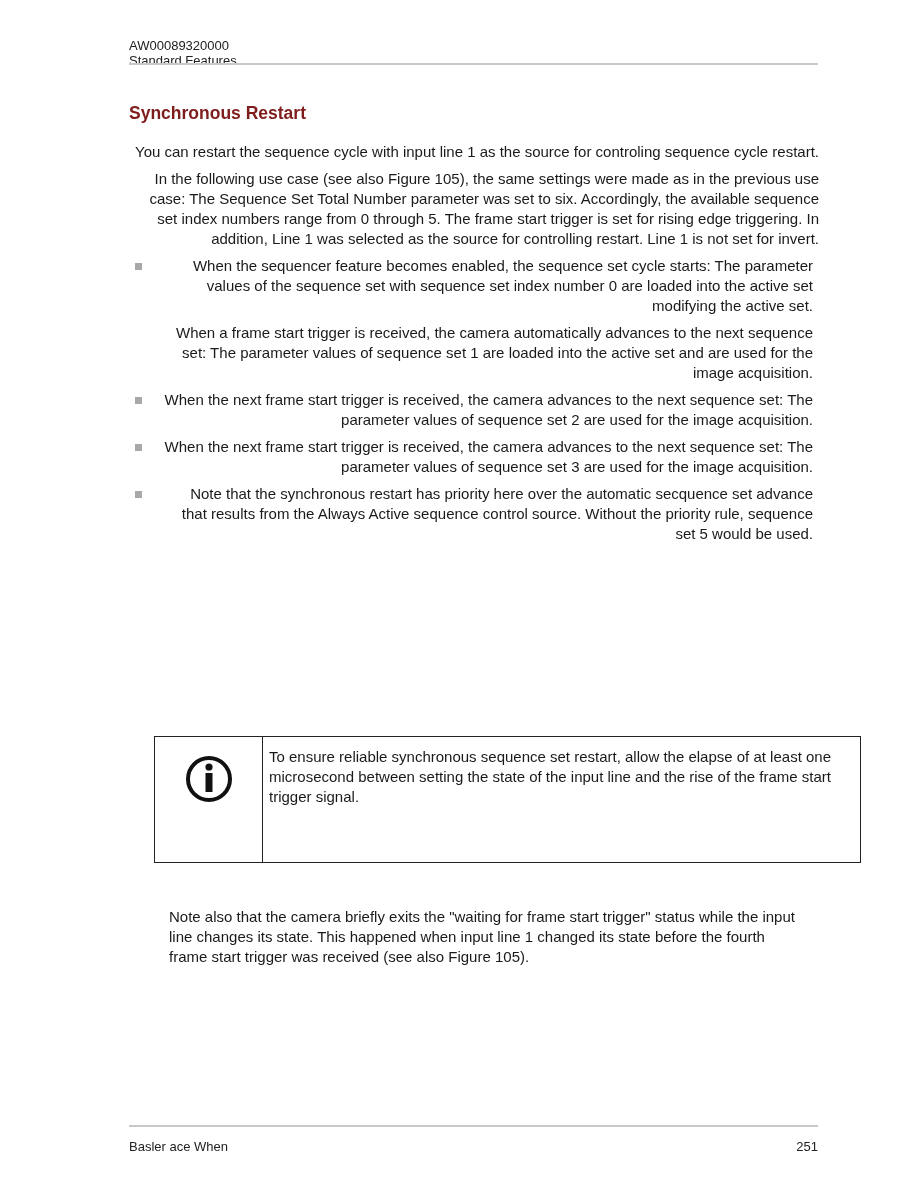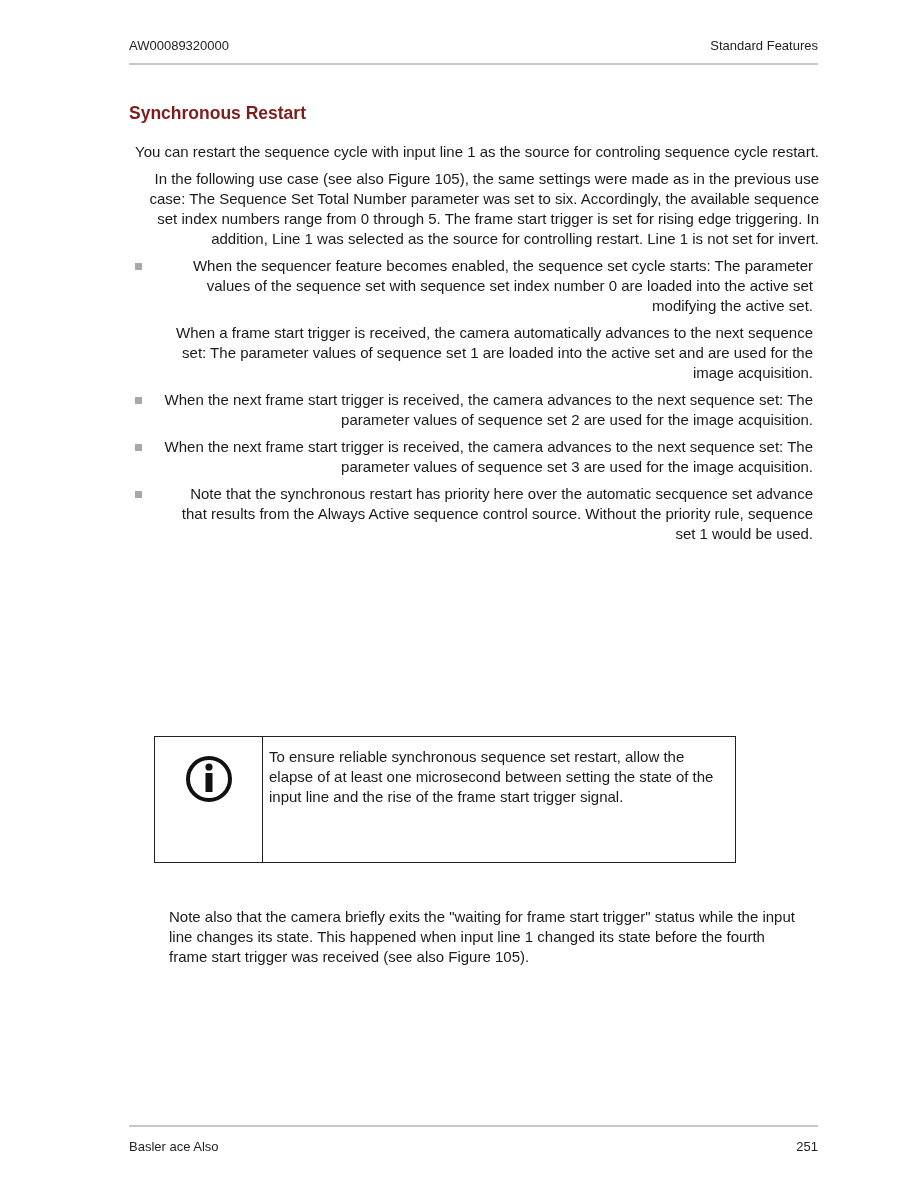--- a/index.html
+++ b/index.html
@@ -1,28 +1,28 @@
 <!DOCTYPE html>
 <html><head>
 <meta charset="utf-8">
 <style>
   html, body { margin: 0; padding: 0; background: #ffffff; }
   body { width: 902px; height: 1197px; position: relative; overflow: hidden;
          font-family: "Liberation Sans", sans-serif; color: #1a1a1a; }
-  .header { position: absolute; left: 129px; right: 84px; top: 38px; font-size: 13px; display: flex; justify-content: space-between; color: #222; }
+  .header { position: absolute; left: 129px; right: 84px; top: 38px; font-size: 13px; display: flex; justify-content: space-between; color: #222; flex-direction: column; }
   .header-rule { position: absolute; left: 129px; right: 84px; top: 63px; height: 2px; background: #c8c8c8; }
   .section-title { position: absolute; left: 129px; top: 103px; font-size: 17.5px; font-weight: bold; color: #7f1d1d; }
   .content { position: absolute; left: 129px; width: 690px; top: 142px; font-size: 15px; line-height: 20px; }
   .content p { margin: 0 0 7px 0; text-align: right; }
   ul.bullets { list-style: none; margin: 6px; padding: 0; }
   ul.bullets li { position: relative; padding-left: 26px; margin-bottom: 7px; }
   ul.bullets li .bullet { position: absolute; left: 0; top: 7px; width: 7px; height: 7px; background: #a8a8a8; }
   ul.bullets li p { margin: 0 0 7px 0; }
   ul.bullets li p:last-child { margin-bottom: 0; }
-  .note-box { position: absolute; left: 154px; top: 736px; width: 582px; height: 127px; border: 1.5px solid #222; display: flex; box-sizing: border-box; }
+  .note-box { position: absolute; left: 154px; top: 736px; width: 707px; height: 127px; border: 1.5px solid #222; display: flex; box-sizing: border-box; }
   .note-icon-cell { width: 108px; border-right: 1.5px solid #222; display: flex; justify-content: center; padding-top: 16px; box-sizing: border-box; }
   .note-text-cell { flex: 1; padding: 10px 8px 0 6px; font-size: 15px; line-height: 20px; }
   .note-text-cell p { margin: 0 0 7px 0; }
   .after-note { position: absolute; left: 155px; width: 664px; top: 893px; font-size: 15px; line-height: 20px; }
   .after-note p { margin: 14px; }
   .footer-rule { position: absolute; left: 129px; right: 84px; top: 1125px; height: 2px; background: #c8c8c8; }
   .footer { position: absolute; left: 129px; right: 84px; top: 1139px; font-size: 13px; display: flex; justify-content: space-between; color: #222; }
 </style>
 </head>
 <body>
@@ -47,21 +47,21 @@
     <li>
       <span class="bullet"></span>
       <p>When the next frame start trigger is received, the camera advances to the next sequence set: The parameter values of sequence set 2 are used for the image acquisition.</p>
     </li>
     <li>
       <span class="bullet"></span>
       <p>When the next frame start trigger is received, the camera advances to the next sequence set: The parameter values of sequence set 3 are used for the image acquisition.</p>
     </li>
     <li>
       <span class="bullet"></span>
-      <p>Note that the synchronous restart has priority here over the automatic secquence set advance that results from the Always Active sequence control source. Without the priority rule, sequence set 1 would be used.</p>
+      <p>Note that the synchronous restart has priority here over the automatic secquence set advance that results from the Always Active sequence control source. Without the priority rule, sequence set 5 would be used.</p>
     </li>
   </ul>
 </div>
 
 <div class="note-box">
   <div class="note-icon-cell">
     <svg width="48" height="52" viewBox="0 0 48 52">
       <circle cx="24" cy="26" r="21" fill="none" stroke="#111" stroke-width="4"></circle>
       <circle cx="24" cy="14" r="3.6" fill="#111"></circle>
       <rect x="20.5" y="20" width="7" height="19" fill="#111"></rect>
@@ -71,15 +71,15 @@
     <p>To ensure reliable synchronous sequence set restart, allow the elapse of at least one microsecond between setting the state of the input line and the rise of the frame start trigger signal.</p>
   </div>
 </div>
 
 <div class="after-note">
   <p>Note also that the camera briefly exits the "waiting for frame start trigger" status while the input line changes its state. This happened when input line 1 changed its state before the fourth frame start trigger was received (see also Figure 105).</p>
 </div>
 
 <div class="footer-rule"></div>
 <div class="footer">
-  <span>Basler ace Also</span>
+  <span>Basler ace When</span>
   <span>251</span>
 </div>
 
 </body></html>

